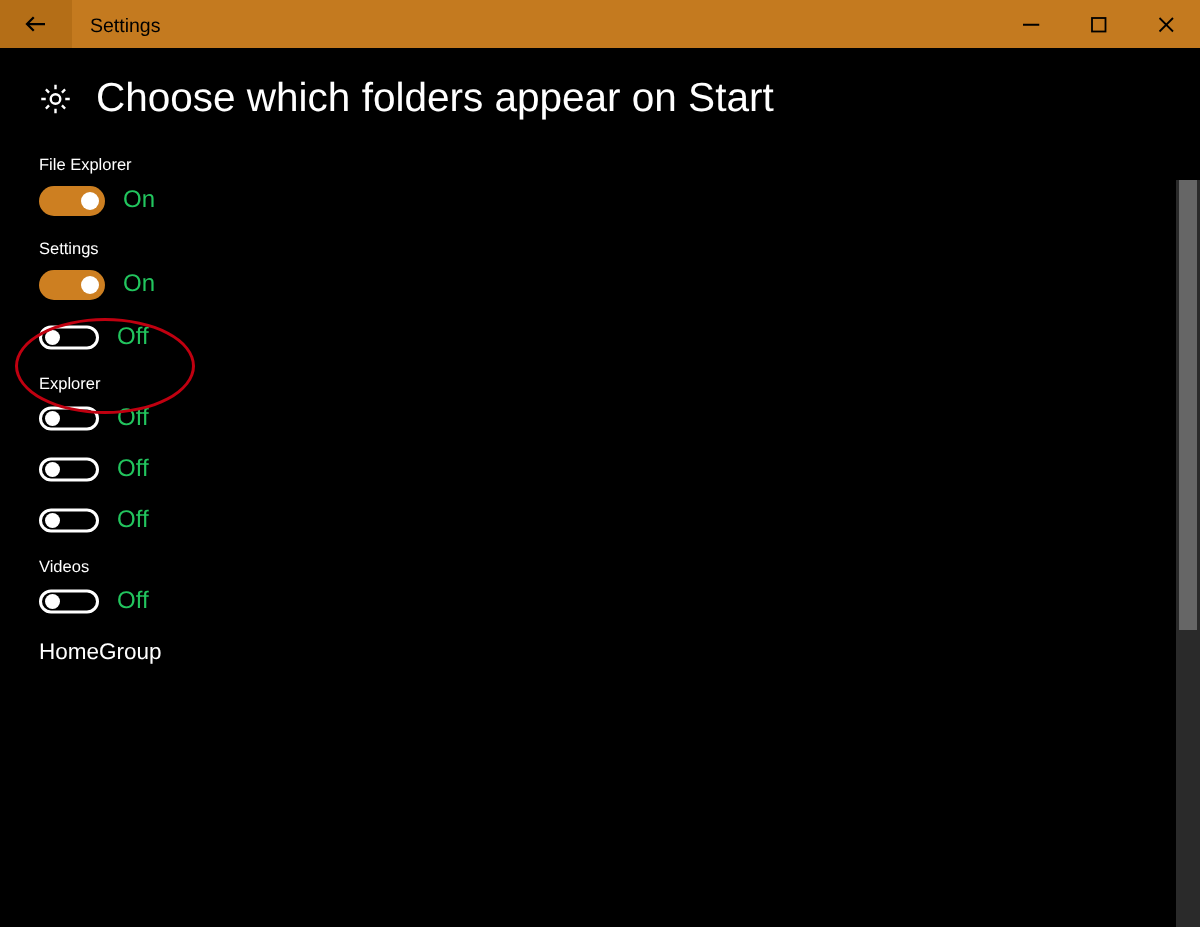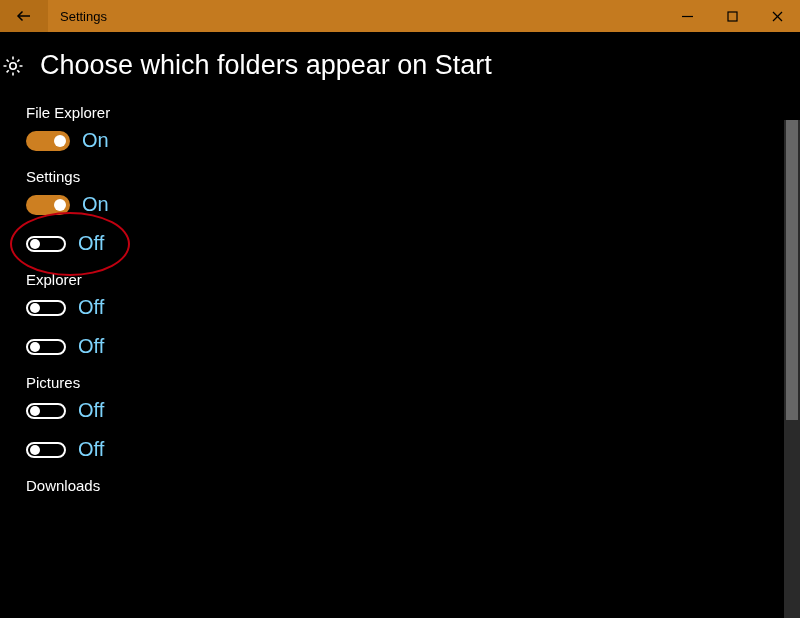--- a/index.html
+++ b/index.html
@@ -44,20 +44,21 @@
   }
   .content {
     padding: 18px 0 0 0;
     height: calc(618px - 32px);
     position: relative;
     color: #fff;
   }
   .heading-row {
     display: flex;
     align-items: center;
+    padding-left: 24px;
     margin-bottom: 18px;
   }
   .heading-row .gear {
     width: 26px; height: 26px;
     display: flex; align-items: center; justify-content: center;
     margin-right: 14px;
   }
   .heading-row h1 {
     font-size: 27px;
     font-weight: 400;
@@ -70,21 +71,21 @@
     right: 0;
     top: 72px;
     bottom: 0;
     overflow: hidden;
     padding-left: 26px;
   }
   .item {
     margin-bottom: 16px;
   }
   .item-label {
-    font-size: 15px;
+    font-size: 11px;
     color: #fff;
     margin-bottom: 8px;
   }
   .toggle-row {
     display: flex;
     align-items: center;
   }
   .toggle {
     width: 44px;
     height: 20px;
@@ -109,22 +110,22 @@
     top: 50%;
     transform: translateY(-50%);
   }
   .toggle.on .knob { right: 4px; }
   .toggle.off .knob {
     left: 2px;
     width: 10px; height: 10px;
     background: #fff;
   }
   .toggle-state {
-    font-size: 20px;
-    color: #7dd3fc;
+    font-size: 16px;
+    color: #22c55e;
   }
   .highlight-ellipse {
     position: absolute;
     left: 10px;
     top: 180px;
     width: 120px;
     height: 64px;
     border: 2px solid #c00010;
     border-radius: 50%;
     pointer-events: none;
@@ -230,37 +231,37 @@
       </div>
       <div class="item">
         <div class="toggle-row">
           <div class="toggle off">
             <div class="knob"></div>
           </div>
           <div class="toggle-state">Off</div>
         </div>
       </div>
       <div class="item">
-        <div class="item-label">Pictures</div>
-        <div class="toggle-row">
-          <div class="toggle off">
-            <div class="knob"></div>
-          </div>
-          <div class="toggle-state">Off</div>
-        </div>
-      </div>
-      <div class="item">
-        <div class="toggle-row">
-          <div class="toggle off">
-            <div class="knob"></div>
-          </div>
-          <div class="toggle-state">Off</div>
-        </div>
-      </div>
-      <div class="cutoff">Downloads</div>
+        <div class="toggle-row">
+          <div class="toggle off">
+            <div class="knob"></div>
+          </div>
+          <div class="toggle-state">Off</div>
+        </div>
+      </div>
+      <div class="item">
+        <div class="item-label">Videos</div>
+        <div class="toggle-row">
+          <div class="toggle off">
+            <div class="knob"></div>
+          </div>
+          <div class="toggle-state">Off</div>
+        </div>
+      </div>
+      <div class="cutoff">HomeGroup</div>
     </div>
 
   <div class="highlight-ellipse"></div>
 
   <div class="scrollbar-track">
     <div class="scrollbar-thumb"></div>
   </div>
 </div>
 
 </body></html>

